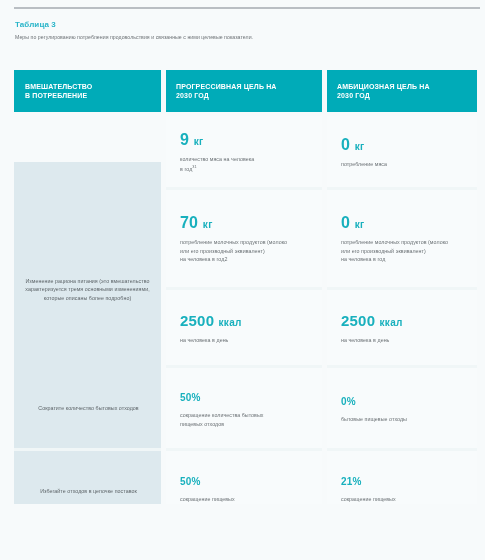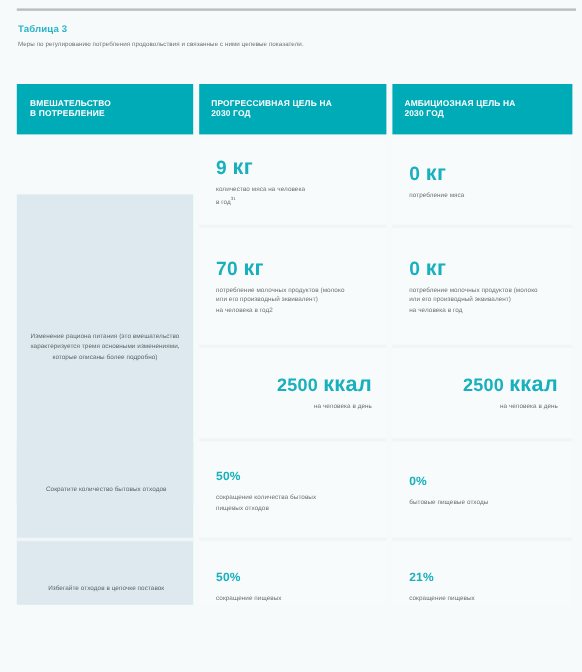--- a/index.html
+++ b/index.html
@@ -118,41 +118,41 @@
   .label-center { text-align: center; width: 100%; }
 
   .stat-value {
     color: #18b0bd;
     font-size: 16px;
     font-weight: bold;
     line-height: 19px;
     letter-spacing: .2px;
   }
   .stat-value .unit {
-    font-size: 18px;
+    font-size: 10px;
     font-weight: bold;
     letter-spacing: .3px;
   }
   .stat-desc {
     margin-top: 4px;
     color: #6a7074;
     font-size: 5.3px;
     line-height: 8.5px;
     letter-spacing: .05px;
     white-space: pre-line;
   }
   .stat-desc .sup {
     font-size: 3.8px;
     vertical-align: super;
   }
 
   
   .r1 .cell, .r1 .cell-label { height: 74px; }
   .r2 .cell, .r2 .cell-label { height: 100px; }
-  .r3 .cell, .r3 .cell-label { height: 78px; align-items: flex-end; }
+  .r3 .cell, .r3 .cell-label { height: 78px; }
   .r4 .cell, .r4 .cell-label { height: 83px; }
   .r5 .cell, .r5 .cell-label { height: 84px; }
 
   .r3 .stat-value { font-size: 15px; }
   .r4 .stat-value, .r5 .stat-value { font-size: 10px; }
 
   
   .merged-label {
     position: absolute;
     left: 0;

